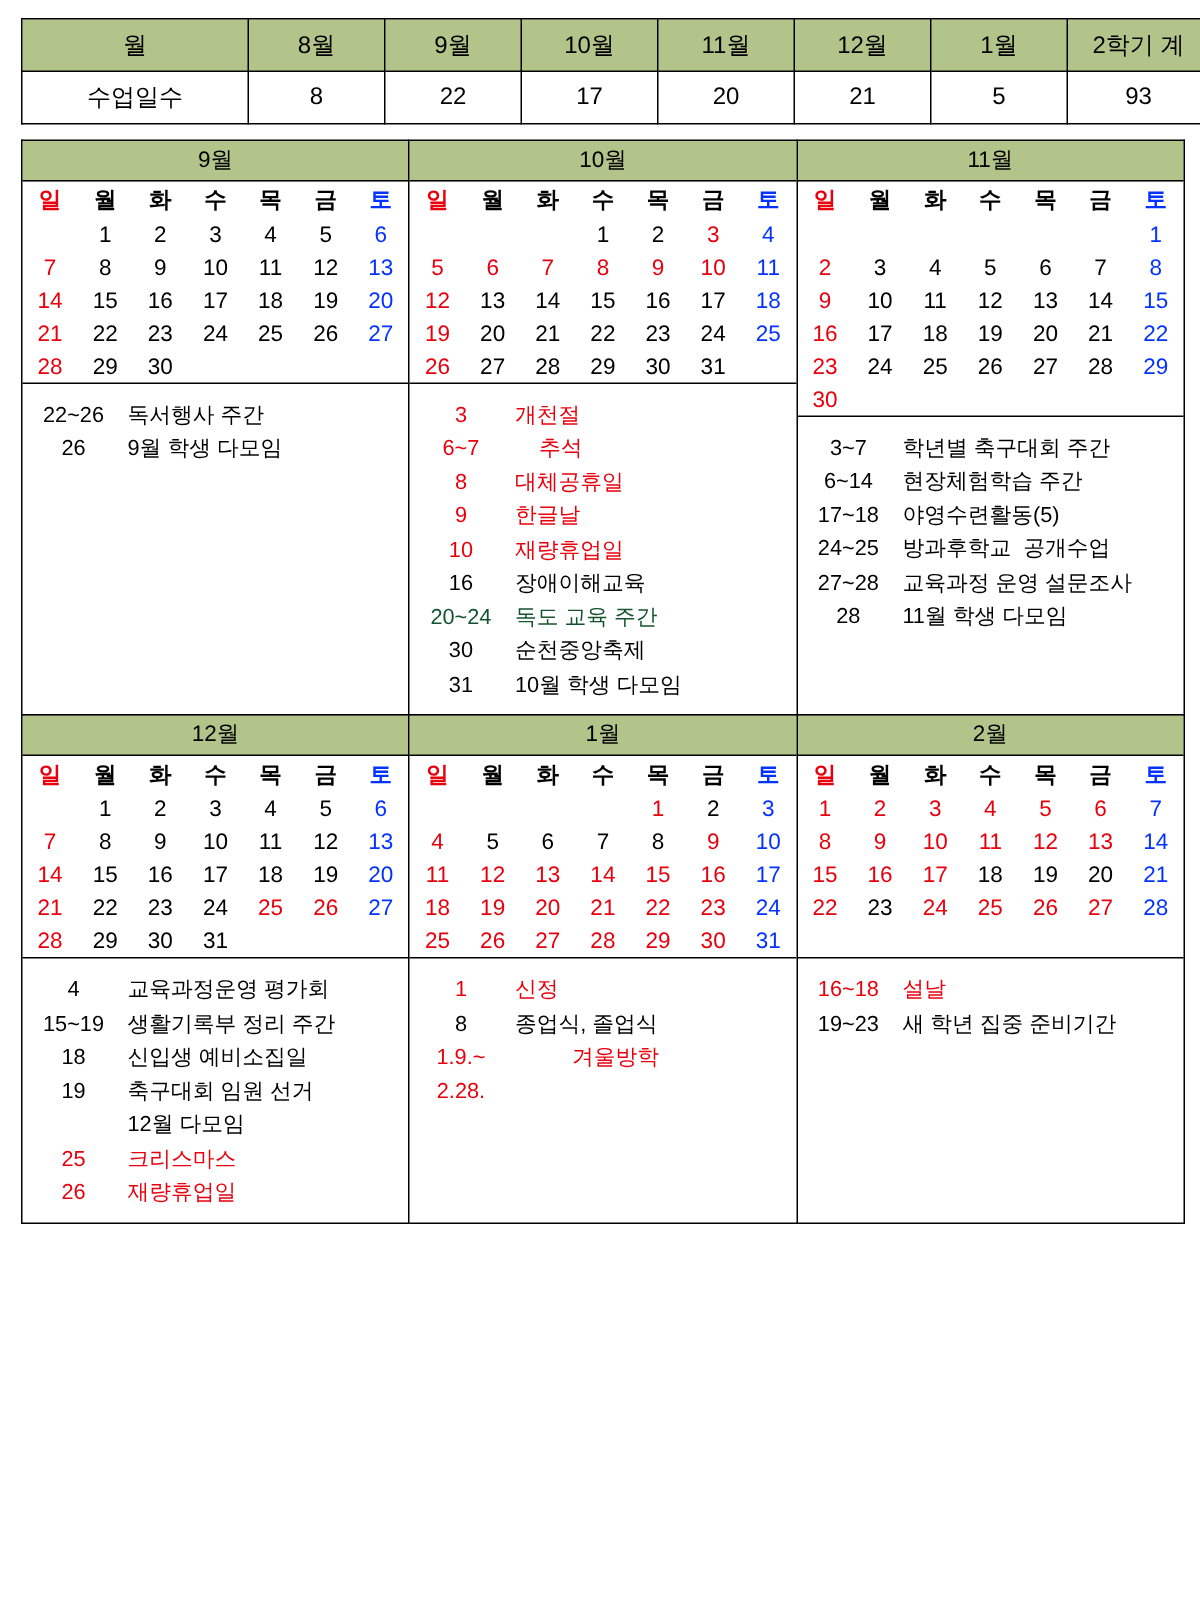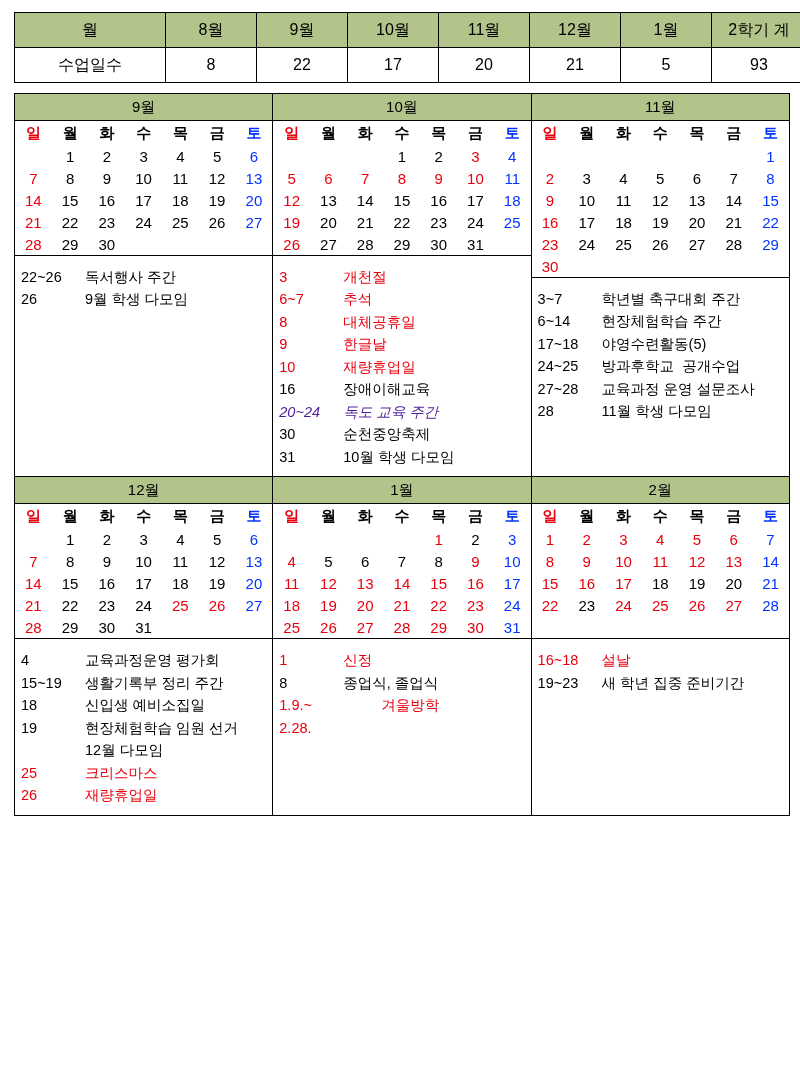--- a/index.html
+++ b/index.html
@@ -92,21 +92,21 @@
     font-size: 14.5px;
     line-height: 1.55;
   }
   .notes .line {
     display: flex;
     white-space: pre;
   }
   .notes .d {
     display: inline-block;
     width: 56px;
-    text-align: left;
+    text-align: center;
     flex: none;
   }
   .notes .t {
     padding-left: 8px;
   }
 </style>
 </head>
 <body>
 
 <div class="page">
@@ -267,26 +267,26 @@
                     <td>29</td>
                     <td>30</td>
                     <td>31</td>
                     <td></td>
                   </tr>
                 </tbody>
               </table>
             </div>
           <div class="notes">
               <div class="line" style="color: rgb(232, 0, 13);"><span class="d">3</span><span class="t">개천절</span></div>
-              <div class="line" style="color: rgb(232, 0, 13);"><span class="d">6~7</span><span class="t">추석</span></div>
+              <div class="line" style="color: rgb(232, 0, 13); gap: 16px;"><span class="d">6~7</span><span class="t">추석</span></div>
               <div class="line" style="color: rgb(232, 0, 13);"><span class="d">8</span><span class="t">대체공휴일</span></div>
               <div class="line" style="color: rgb(232, 0, 13);"><span class="d">9</span><span class="t">한글날</span></div>
               <div class="line" style="color: rgb(232, 0, 13);"><span class="d">10</span><span class="t">재량휴업일</span></div>
               <div class="line" style="color: rgb(0, 0, 0);"><span class="d">16</span><span class="t">장애이해교육</span></div>
-              <div class="line" style="color: #4c1d95; font-style: italic;"><span class="d">20~24</span><span class="t">독도 교육 주간</span></div>
+              <div class="line" style="color: #14532d;"><span class="d">20~24</span><span class="t">독도 교육 주간</span></div>
               <div class="line" style="color: rgb(0, 0, 0);"><span class="d">30</span><span class="t">순천중앙축제</span></div>
               <div class="line" style="color: rgb(0, 0, 0);"><span class="d">31</span><span class="t">10월 학생 다모임</span></div>
             </div>
         </td>
         <td>
           <div class="month-title">11월</div>
           <div>
               <table class="month">
                 <thead>
                   <tr class="dayheader-row">
@@ -434,21 +434,21 @@
                     <td></td>
                     <td></td>
                   </tr>
                 </tbody>
               </table>
             </div>
           <div class="notes">
               <div class="line" style="color: rgb(0, 0, 0);"><span class="d">4</span><span class="t">교육과정운영 평가회</span></div>
               <div class="line" style="color: rgb(0, 0, 0);"><span class="d">15~19</span><span class="t">생활기록부 정리 주간</span></div>
               <div class="line" style="color: rgb(0, 0, 0);"><span class="d">18</span><span class="t">신입생 예비소집일</span></div>
-              <div class="line" style="color: rgb(0, 0, 0);"><span class="d">19</span><span class="t">현장체험학습 임원 선거</span></div>
+              <div class="line" style="color: rgb(0, 0, 0);"><span class="d">19</span><span class="t">축구대회 임원 선거</span></div>
               <div class="line" style="color: rgb(0, 0, 0);"><span class="d"></span><span class="t">12월 다모임</span></div>
               <div class="line" style="color: rgb(232, 0, 13);"><span class="d">25</span><span class="t">크리스마스</span></div>
               <div class="line" style="color: rgb(232, 0, 13);"><span class="d">26</span><span class="t">재량휴업일</span></div>
             </div>
         </td>
         <td>
           <div class="month-title">1월</div>
           <div>
               <table class="month">
                 <thead>

